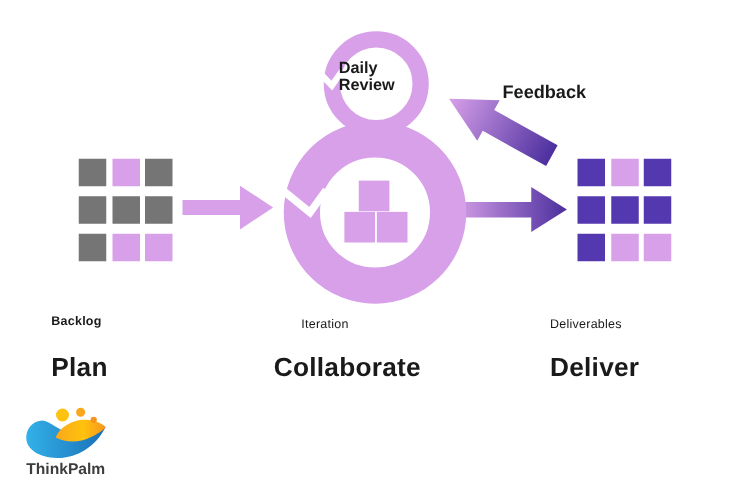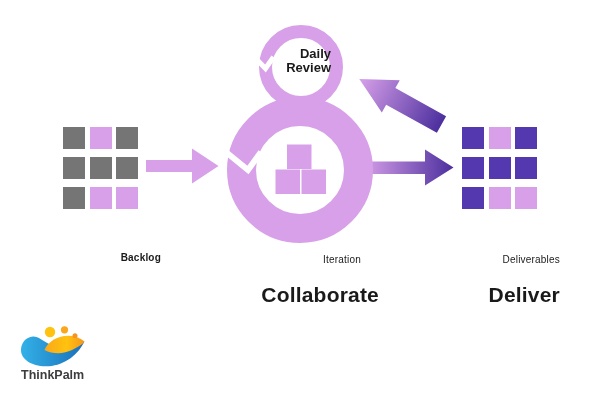--- a/index.html
+++ b/index.html
@@ -1,19 +1,19 @@
 <!DOCTYPE html>
 <html style="--lilac: #D7A0E9; --gray: #757575; --dark: #5438B0; --arrow-dark: #4C2F9E; --text: #1A1A1A; --logo-text: #3D3D3F; --logo-blue-light: #33B1E8; --logo-blue-dark: #1A6FB8; --logo-yellow: #FFC20E; --logo-yellow-mid: #FAA71B; --logo-orange: #F7941D;"><head>
 <meta charset="utf-8">
 <style>
   html,body{margin:0;padding:0;background:#fff;}
   .canvas{position:relative;width:600px;height:400px;background:#ffffff;overflow:hidden;
           font-family:"Liberation Sans",sans-serif;color:var(--text,#1a1a1a);}
   .layer{position:absolute;left:0;top:0;}
-  .txt{position:absolute;text-align:right;white-space:pre-line;}
+  .txt{position:absolute;text-align:left;white-space:pre-line;}
   .sub{font-size:10px;font-weight:500;letter-spacing:.2px;}
   .sub.strong{font-weight:700;}
   .big{font-size:21px;font-weight:800;letter-spacing:.2px;}
   .annot{font-size:14.5px;font-weight:700;}
   .daily{font-size:13px;line-height:13.5px;font-weight:700;}
   .brand{font-size:12.5px;font-weight:700;color:var(--logo-text,#3d3d3f);text-align:left;}
   .grid{position:absolute;display:grid;grid-template-columns:repeat(3,22px);
         grid-auto-rows:22px;column-gap:4.5px;row-gap:8px;}
   .cell{width:22px;height:22px;}
 </style>
@@ -95,22 +95,24 @@
       <div class="cell" style="background: rgb(84, 56, 176);"></div>
       <div class="cell" style="background: rgb(84, 56, 176);"></div>
       <div class="cell" style="background: rgb(84, 56, 176);"></div>
       <div class="cell" style="background: rgb(84, 56, 176);"></div>
       <div class="cell" style="background: rgb(215, 160, 233);"></div>
       <div class="cell" style="background: rgb(215, 160, 233);"></div>
     </div>
 
   <div class="txt daily" style="left:271px;top:47px;width:60px;">Daily Review</div>
 
+  <div class="txt annot" style="left:402px;top:66px;width:101px;">Feedback</div>
 
   <div class="txt sub strong" style="left:41px;top:252px;width:120px;">Backlog</div>
+  <div class="txt big" style="left:41px;top:283px;width:120px;">Plan</div>
 
   <div class="txt big" style="left:219px;top:283px;width:160px;">Collaborate</div>
   <div class="txt sub" style="left:241px;top:254px;width:120px;">Iteration</div>
 
   <div class="txt sub" style="left:440px;top:254px;width:120px;">Deliverables</div>
   <div class="txt brand" style="left:21px;top:368px;width:90px;">ThinkPalm</div>
 
   <div class="txt big" style="left:440px;top:283px;width:120px;">Deliver</div>
 </div>
 

